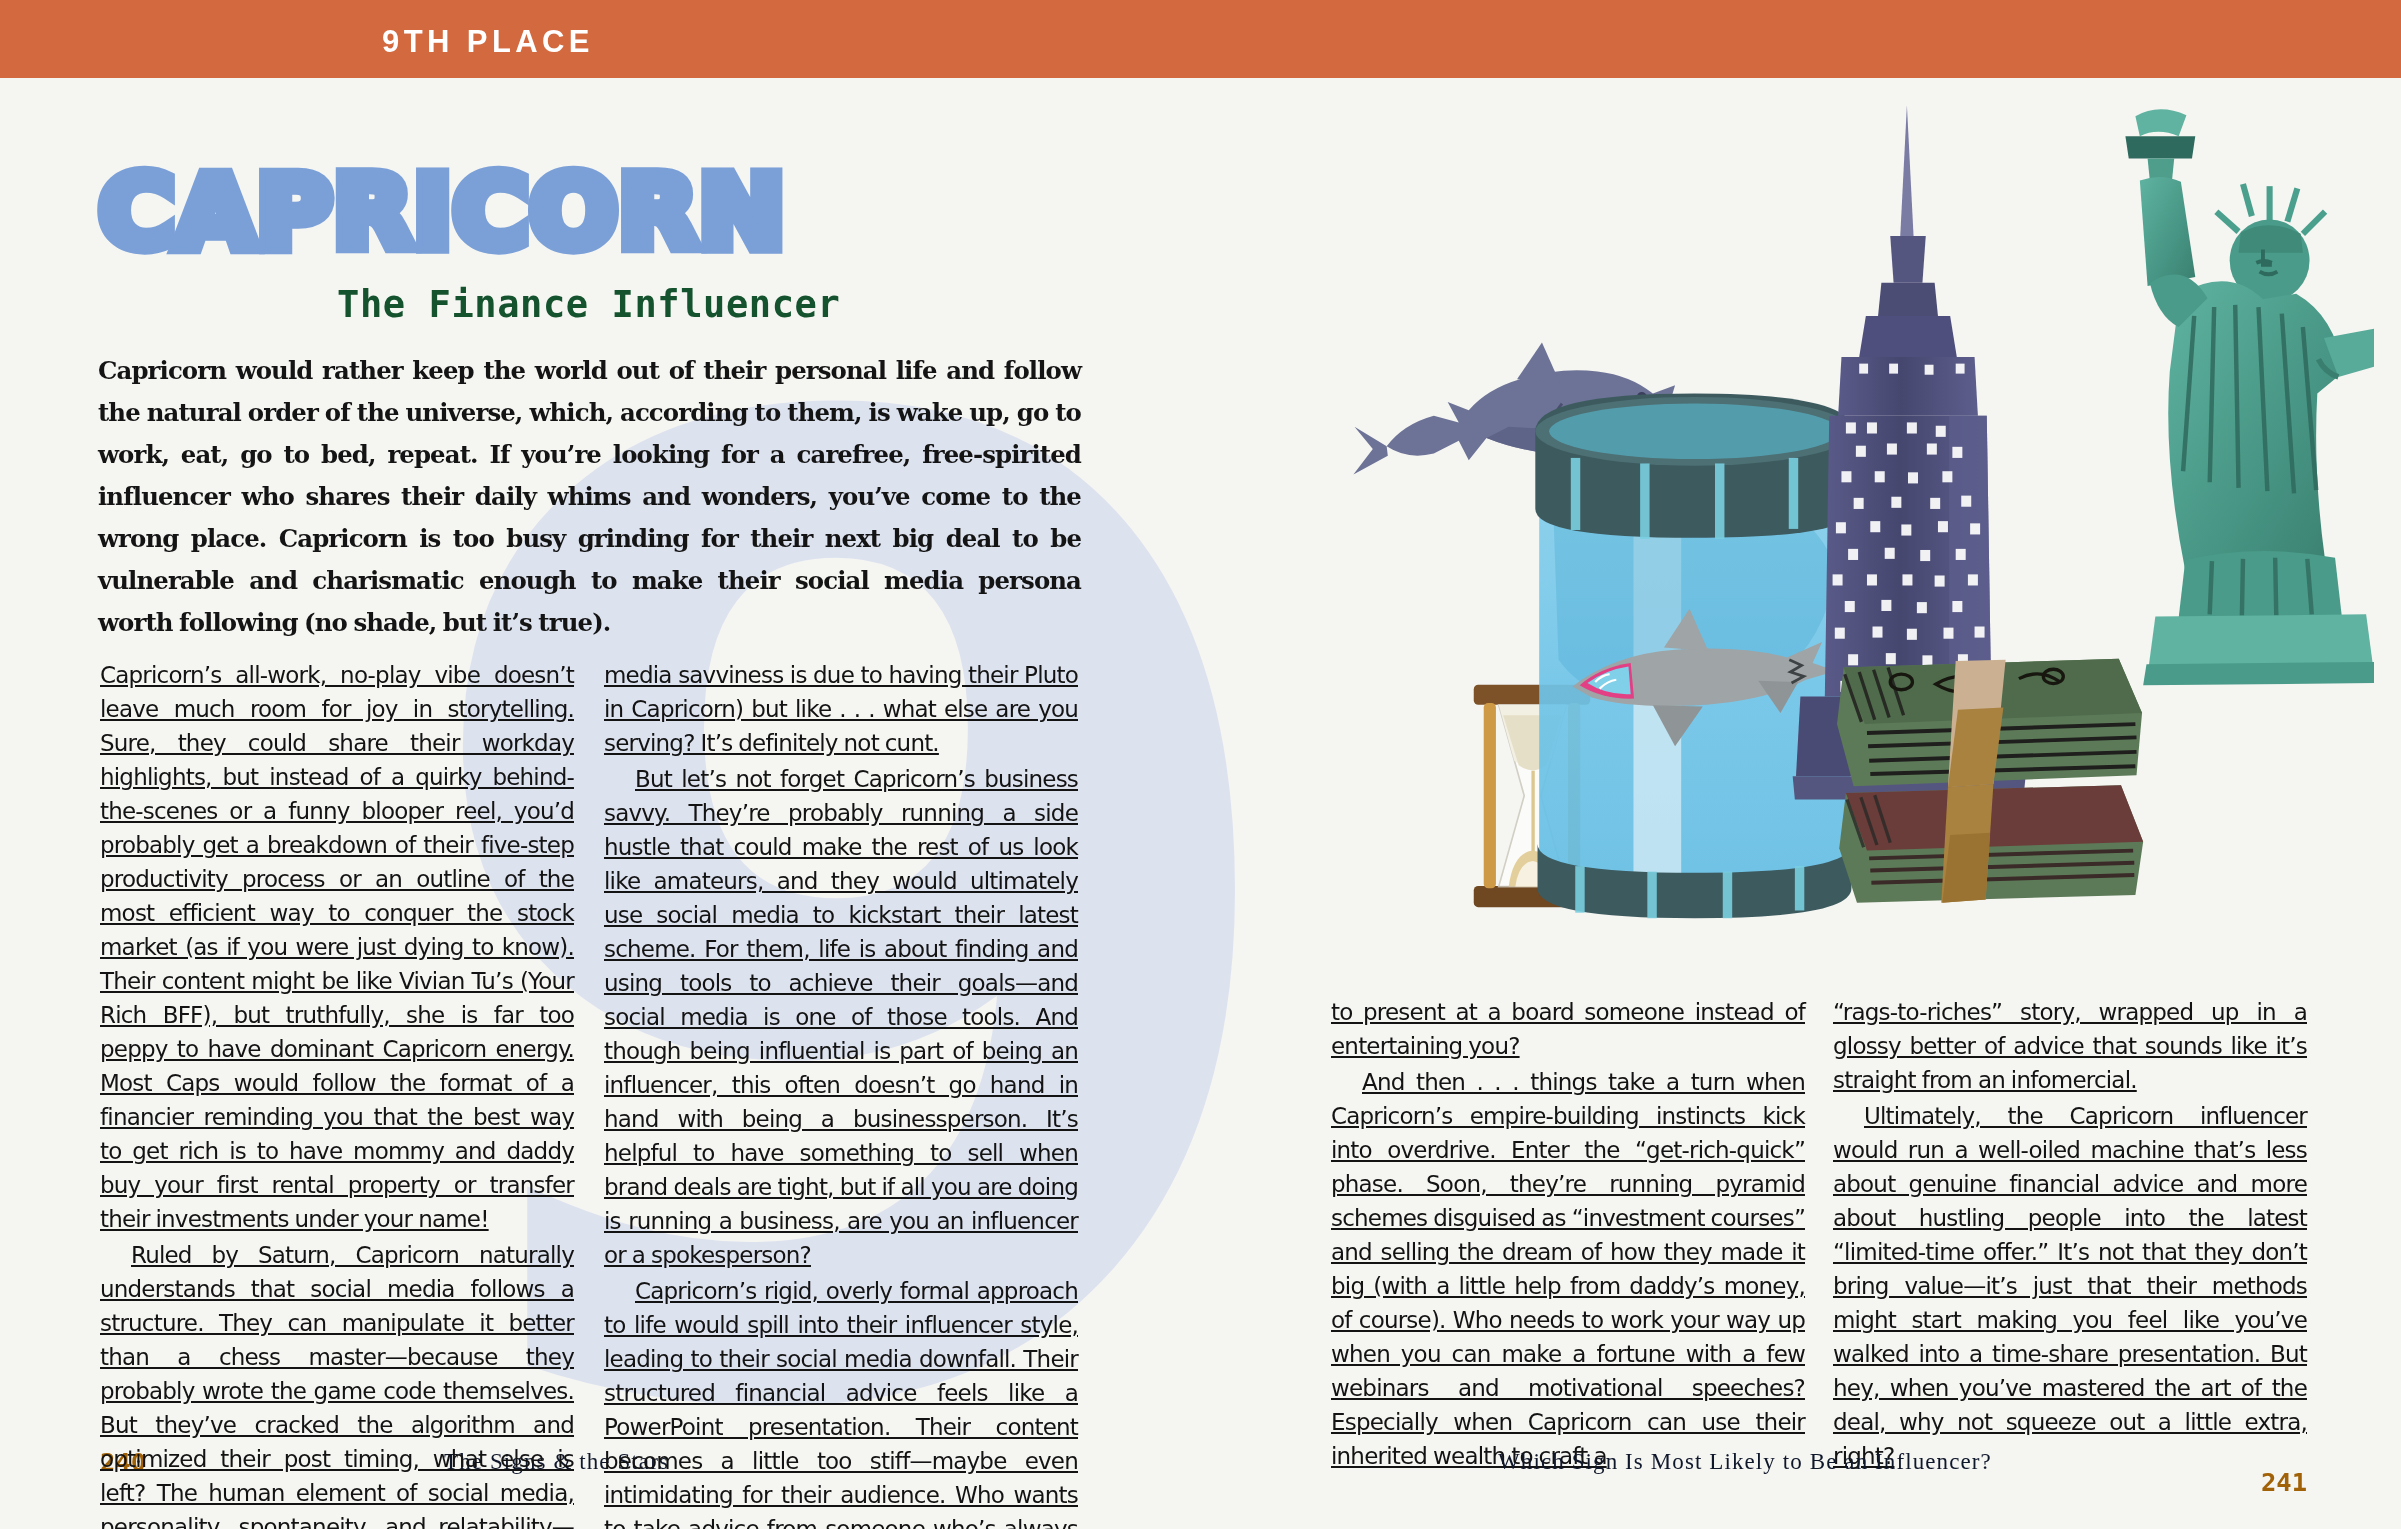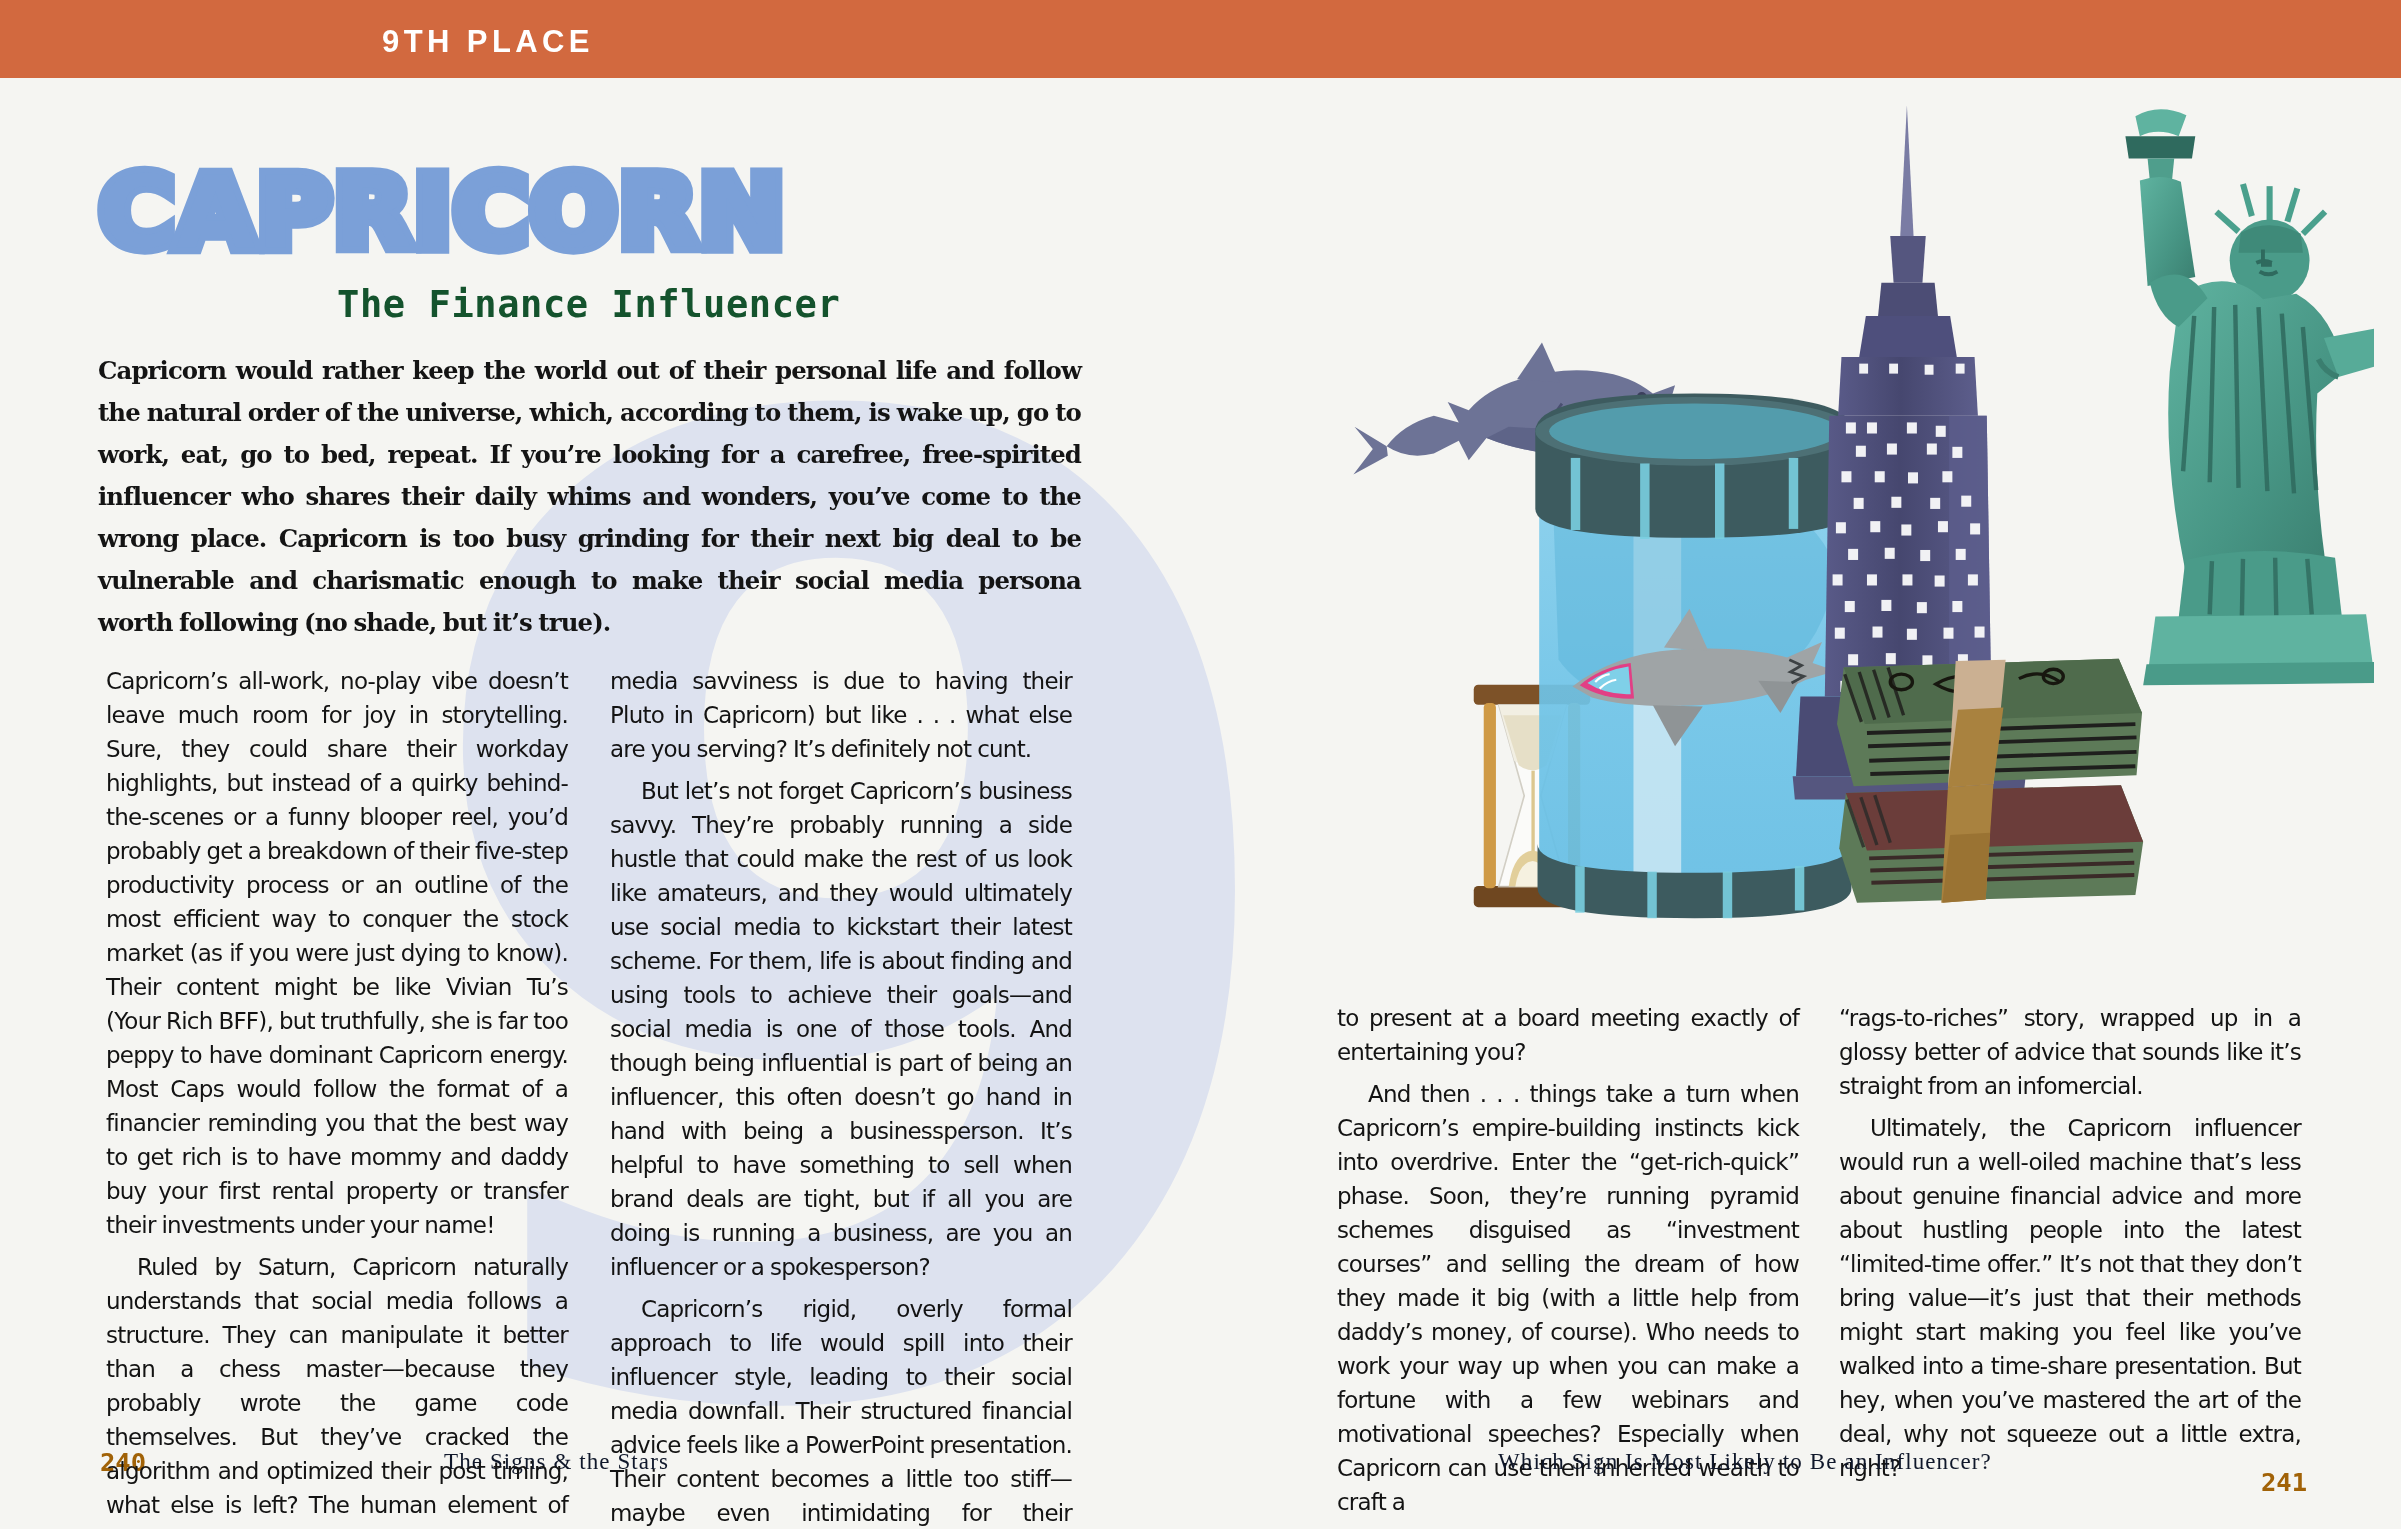--- a/index.html
+++ b/index.html
@@ -113,21 +113,21 @@
     position: absolute;
     font-family: "DejaVu Sans", sans-serif;
     font-weight: 400;
     font-size: 23px;
     line-height: 34px;
     color: #131313;
     text-align: justify;
     letter-spacing: -0.8px;
     word-spacing: -0.6px;
   }
-  .col p { margin: 8px; text-indent: 31px; }
+  .col p { margin: 2px; text-indent: 31px; text-decoration: underline; }
   .col p.noindent { text-indent: 0; }
 
   #col-1 { left: 98px; top: 578px; width: 478px; }
   #col-2 { left: 602px; top: 578px; width: 478px; }
   #col-3 { left: 1329px; top: 993px; width: 478px; }
   #col-4 { left: 1831px; top: 993px; width: 478px; }
 
   
   .footer-text {
     position: absolute;
@@ -417,21 +417,21 @@
 
     <div class="col" id="col-2">
       <p class="noindent">media savviness is due to having their Pluto in Capricorn) but like . . . what else are you serving? It’s definitely not cunt.</p>
       <p>But let’s not forget Capricorn’s business savvy. They’re probably running a side hustle that could make the rest of us look like amateurs, and they would ultimately use social media to kickstart their latest scheme. For them, life is about finding and using tools to achieve their goals—and social media is one of those tools. And though being influential is part of being an influencer, this often doesn’t go hand in hand with being a businessperson. It’s helpful to have something to sell when brand deals are tight, but if all you are doing is running a business, are you an influencer or a spokesperson?</p>
       <p>Capricorn’s rigid, overly formal approach to life would spill into their influencer style, leading to their social media downfall. Their structured financial advice feels like a PowerPoint presentation. Their content becomes a little too stiff—maybe even intimidating for their audience. Who wants to take advice from someone who’s always dressed in a perfectly pressed suit, looking like they’re about</p>
     </div>
   </div>
 
   <div>
     <div class="col" id="col-3">
-      <p class="noindent">to present at a board meeting exactly of entertaining you?</p>
+      <p class="noindent">to present at a board someone instead of entertaining you?</p>
       <p>And then . . . things take a turn when Capricorn’s empire-building instincts kick into overdrive. Enter the “get-rich-quick” phase. Soon, they’re running pyramid schemes disguised as “investment courses” and selling the dream of how they made it big (with a little help from daddy’s money, of course). Who needs to work your way up when you can make a fortune with a few webinars and motivational speeches? Especially when Capricorn can use their inherited wealth to craft a</p>
     </div>
 
     <div class="col" id="col-4">
       <p class="noindent">“rags-to-riches” story, wrapped up in a glossy better of advice that sounds like it’s straight from an infomercial.</p>
       <p>Ultimately, the Capricorn influencer would run a well-oiled machine that’s less about genuine financial advice and more about hustling people into the latest “limited-time offer.” It’s not that they don’t bring value—it’s just that their methods might start making you feel like you’ve walked into a time-share presentation. But hey, when you’ve mastered the art of the deal, why not squeeze out a little extra, right?</p>
     </div>
   </div>
 
   <div class="folio" id="folio-left">240</div>

